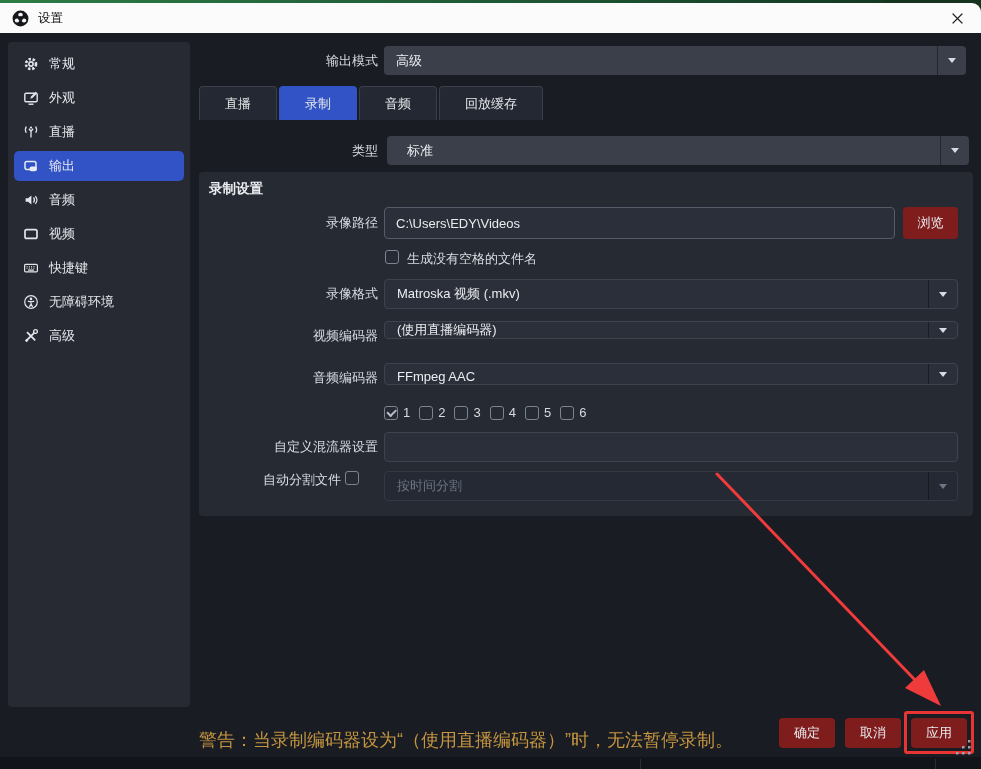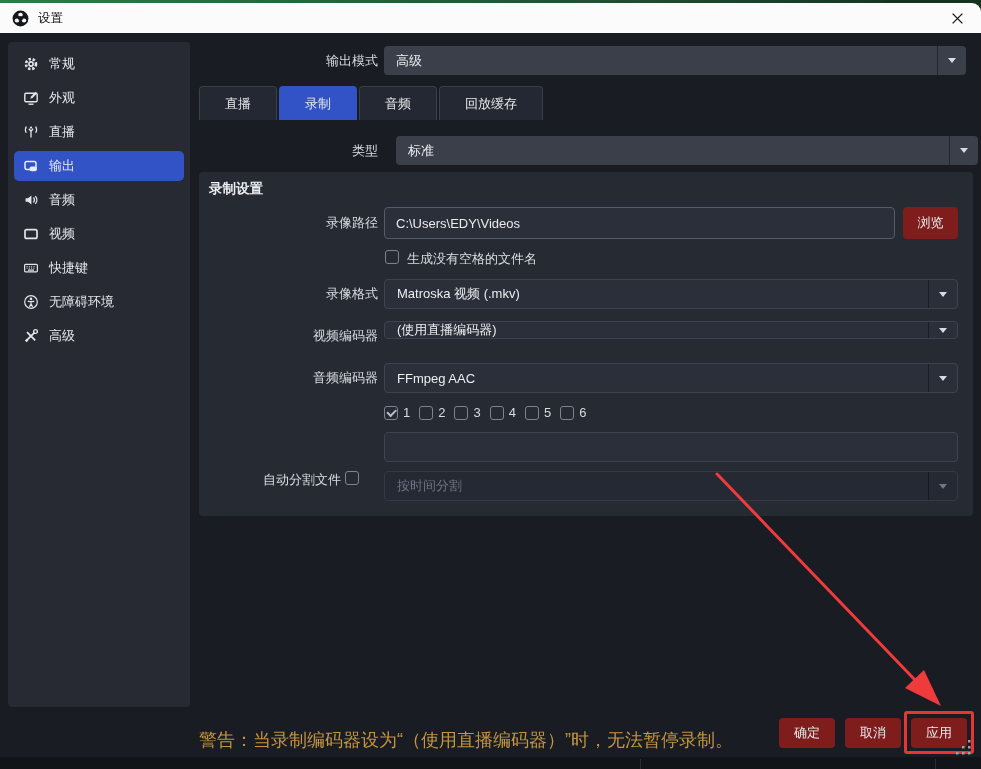--- a/index.html
+++ b/index.html
@@ -192,21 +192,21 @@
       </div>
     <div class="tab">
         <span>音频</span>
       </div>
     <div class="tab">
         <span>回放缓存</span>
       </div>
   </div>
 
   <div class="flabel" style="left:199px;top:136px;width:179px;line-height:29px;">类型</div>
-  <div class="combo" style="left:396px;top:136px;width:582px;height:29px;">
+  <div class="combo" style="left:387px;top:136px;width:582px;height:29px;padding-left:8px;">
     <span class="val">标准</span>
     <span class="arrow-cell">
         <span class="tri"></span>
       </span>
   </div>
 
   <div class="panel">
     <div class="panel-header">录制设置</div>
   </div>
 
@@ -229,21 +229,21 @@
 
   <div class="flabel" style="left:199px;top:321px;width:179px;line-height:30px;">视频编码器</div>
   <div class="combo in-panel" style="left:384px;top:321px;width:574px;height:18px;">
     <span class="val">(使用直播编码器)</span>
     <span class="arrow-cell">
         <span class="tri"></span>
       </span>
   </div>
 
   <div class="flabel" style="left:199px;top:363px;width:179px;line-height:30px;">音频编码器</div>
-  <div class="combo in-panel" style="left:384px;top:363px;width:574px;height:30px;">
+  <div class="combo in-panel" style="left:384px;top:363px;width:574px;height:22px;align-items:flex-end;">
     <span class="val">FFmpeg AAC</span>
     <span class="arrow-cell">
         <span class="tri"></span>
       </span>
   </div>
 
   <div class="tracks">
     <span class="track">
         <span class="cb checked"></span>
         <span class="num">1</span>
@@ -263,20 +263,21 @@
     <span class="track">
         <span class="cb"></span>
         <span class="num">5</span>
       </span>
     <span class="track">
         <span class="cb"></span>
         <span class="num">6</span>
       </span>
   </div>
 
+  <div class="flabel" style="left:199px;top:432px;width:179px;line-height:30px;">自定义混流器设置</div>
   <input class="text-input plain" style="left: 384px; top: 432px; width: 574px; height: 30px;" value="">
 
   <div class="cb-row" style="left:199px;top:471px;width:160px;height:30px;justify-content:flex-end;gap:4px;">
     <span>自动分割文件</span>
     <span class="cb"></span>
   </div>
   <div class="combo disabled" style="left:384px;top:471px;width:574px;height:30px;">
     <span class="val">按时间分割</span>
     <span class="arrow-cell">
         <span class="tri"></span>

